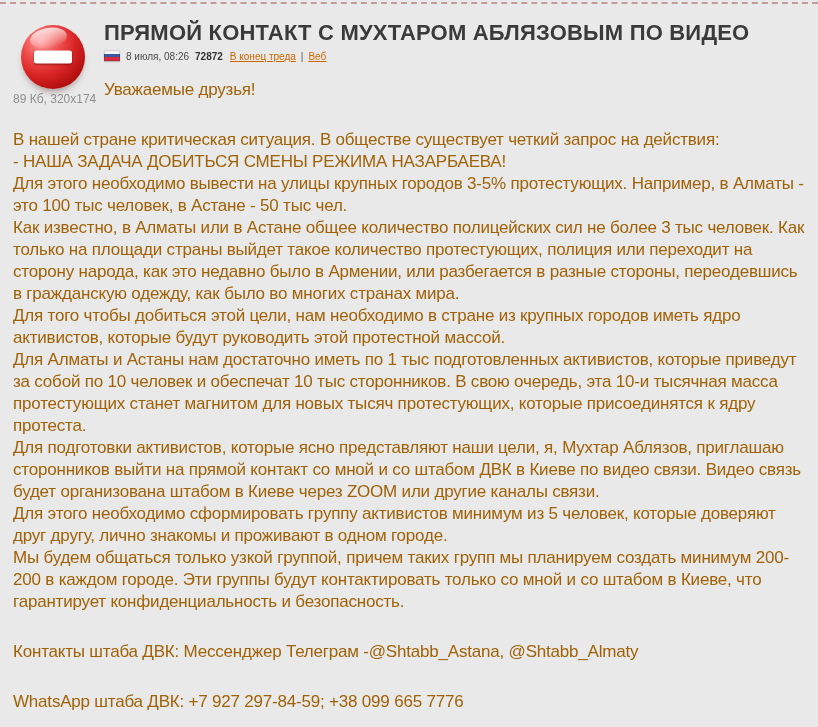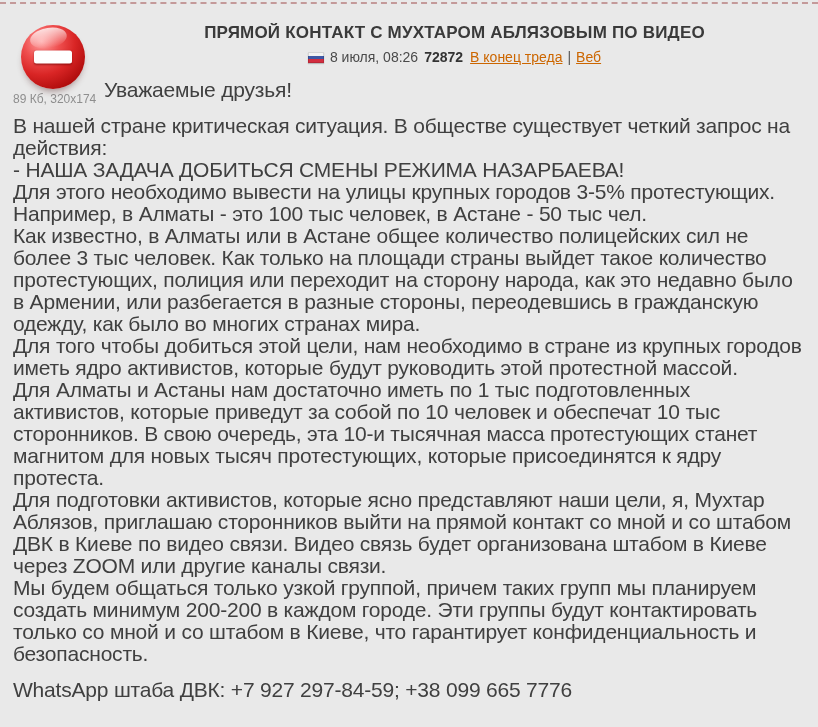--- a/index.html
+++ b/index.html
@@ -73,33 +73,31 @@
     font-size: 12px;
     line-height: 14px;
     color: #8e8e8e;
     white-space: nowrap;
   }
   
   .post-header {
     padding-top: 4px;
   }
   .post-subject {
-    font-size: 17px;
+    font-size: 22px;
     line-height: 22px;
     font-weight: 700;
     color: #3a3a3a;
     letter-spacing: 0.2px;
-    text-align: center;
   }
   .post-meta {
     margin-top: 3px;
-    font-size: 14px;
+    font-size: 10px;
     line-height: 20px;
     color: #4a4a4a;
-    text-align: center;
   }
   .flag {
     display: inline-block;
     width: 16px;
     height: 11px;
     vertical-align: -1px;
     margin-right: 6px;
     background: linear-gradient(to bottom, #f3f3f3 0%, #f3f3f3 33%, #3e58a5 33%, #3e58a5 66%, #d32d3f 66%, #d32d3f 100%);
     box-shadow: inset 0 0 0 1px rgba(0,0,0,0.12), 0 1px 1px rgba(0,0,0,0.2);
   }
@@ -114,27 +112,27 @@
     color: #cc6600;
     text-decoration: underline;
     cursor: pointer;
   }
   .meta-sep {
     color: #555;
     margin: 0 5px;
   }
   
   .post-body {
-    font-size: 21px;
+    font-size: 17px;
     line-height: 22px;
     letter-spacing: -0.2px;
-    color: #404040;
+    color: #a16207;
   }
   .greeting { margin-top: 12px; }
-  .gap-top { margin-top: 14px; }
+  .gap-top { margin-top: 28px; }
   
   .post-replies {
     margin-top: 9px;
     padding-bottom: 10px;
     font-size: 14px;
     line-height: 20px;
     font-style: italic;
     color: #cc6600;
   }
 </style>
@@ -161,21 +159,23 @@
 
   <div class="post-body">
     <div class="greeting">Уважаемые друзья!</div>
     <div class="gap-top">В нашей стране критическая ситуация. В обществе существует четкий запрос на действия:</div>
     <div>- НАША ЗАДАЧА ДОБИТЬСЯ СМЕНЫ РЕЖИМА НАЗАРБАЕВА!</div>
     <div>Для этого необходимо вывести на улицы крупных городов 3-5% протестующих. Например, в Алматы - это 100 тыс человек, в Астане - 50 тыс чел.</div>
     <div>Как известно, в Алматы или в Астане общее количество полицейских сил не более 3 тыс человек. Как только на площади страны выйдет такое количество протестующих, полиция или переходит на сторону народа, как это недавно было в Армении, или разбегается в разные стороны, переодевшись в гражданскую одежду, как было во многих странах мира.</div>
     <div>Для того чтобы добиться этой цели, нам необходимо в стране из крупных городов иметь ядро активистов, которые будут руководить этой протестной массой.</div>
     <div>Для Алматы и Астаны нам достаточно иметь по 1 тыс подготовленных активистов, которые приведут за собой по 10 человек и обеспечат 10 тыс сторонников. В свою очередь, эта 10-и тысячная масса протестующих станет магнитом для новых тысяч протестующих, которые присоединятся к ядру протеста.</div>
     <div>Для подготовки активистов, которые ясно представляют наши цели, я, Мухтар Аблязов, приглашаю сторонников выйти на прямой контакт со мной и со штабом ДВК в Киеве по видео связи. Видео связь будет организована штабом в Киеве через ZOOM или другие каналы связи.</div>
+    <div>Для этого необходимо сформировать группу активистов минимум из 5 человек, которые доверяют друг другу, лично знакомы и проживают в одном городе.</div>
     <div>Мы будем общаться только узкой группой, причем таких групп мы планируем создать минимум 200-200 в каждом городе. Эти группы будут контактировать только со мной и со штабом в Киеве, что гарантирует конфиденциальность и безопасность.</div>
+    <div class="gap-top">Контакты штаба ДВК: Мессенджер Телеграм -@Shtabb_Astana, @Shtabb_Almaty</div>
     <div class="gap-top">WhatsApp штаба ДВК: +7 927 297-84-59; +38 099 665 7776</div>
   </div>
 
   <div class="post-replies">
     
   </div>
 
 </div>
 
 </body></html>

